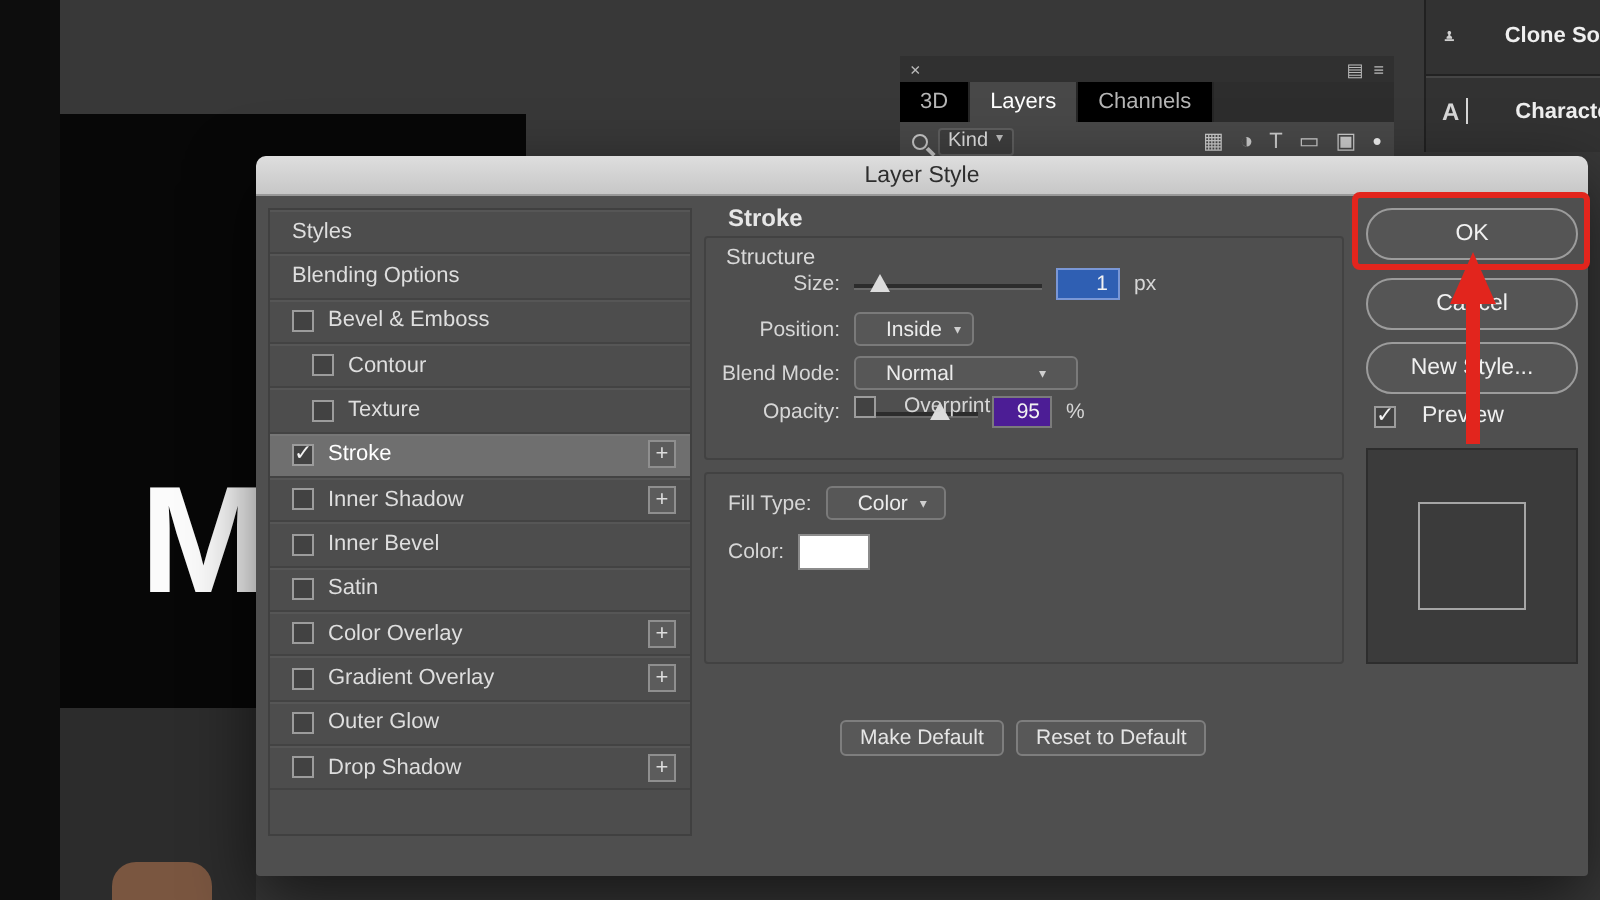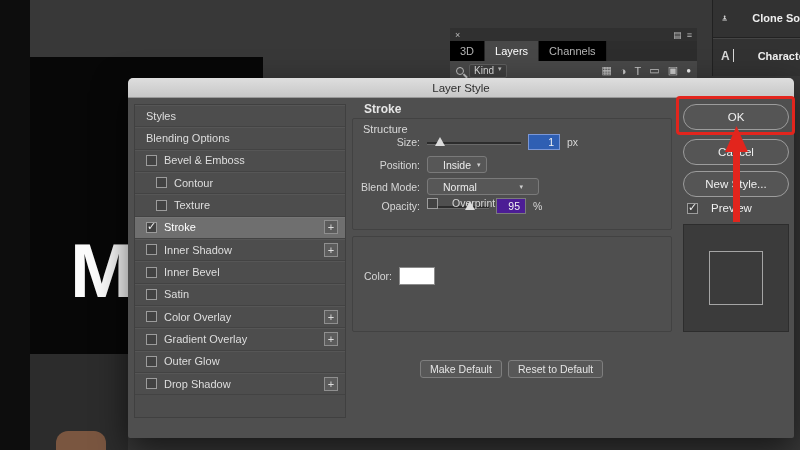--- a/index.html
+++ b/index.html
@@ -226,20 +226,27 @@
     <span class="unit">%</span>
   </div>
 
   <div class="frow" style="left:299px;top:119px">
     <span class="cb"></span>
     <span class="unit">Overprint</span>
   </div>
 
   <div class="groupbox" style="left:224px;top:158px;width:320px;height:96px"></div>
 
+  <div class="frow" style="left:236px;top:165px">
+    <span class="flabel">Fill Type:</span>
+    <span class="dropdown" style="width:60px">
+      <span>Color</span>
+      <span class="arr">▾</span>
+    </span>
+  </div>
 
   <div class="frow" style="left:236px;top:189px">
     <span class="flabel">Color:</span>
     <span class="swatch"></span>
   </div>
 
   <div class="btn-sm" style="left:292px;top:282px">Make Default</div>
   <div class="btn-sm" style="left:380px;top:282px">Reset to Default</div>
 
   <div class="btn-pill" style="left:555px;top:26px">OK</div>

